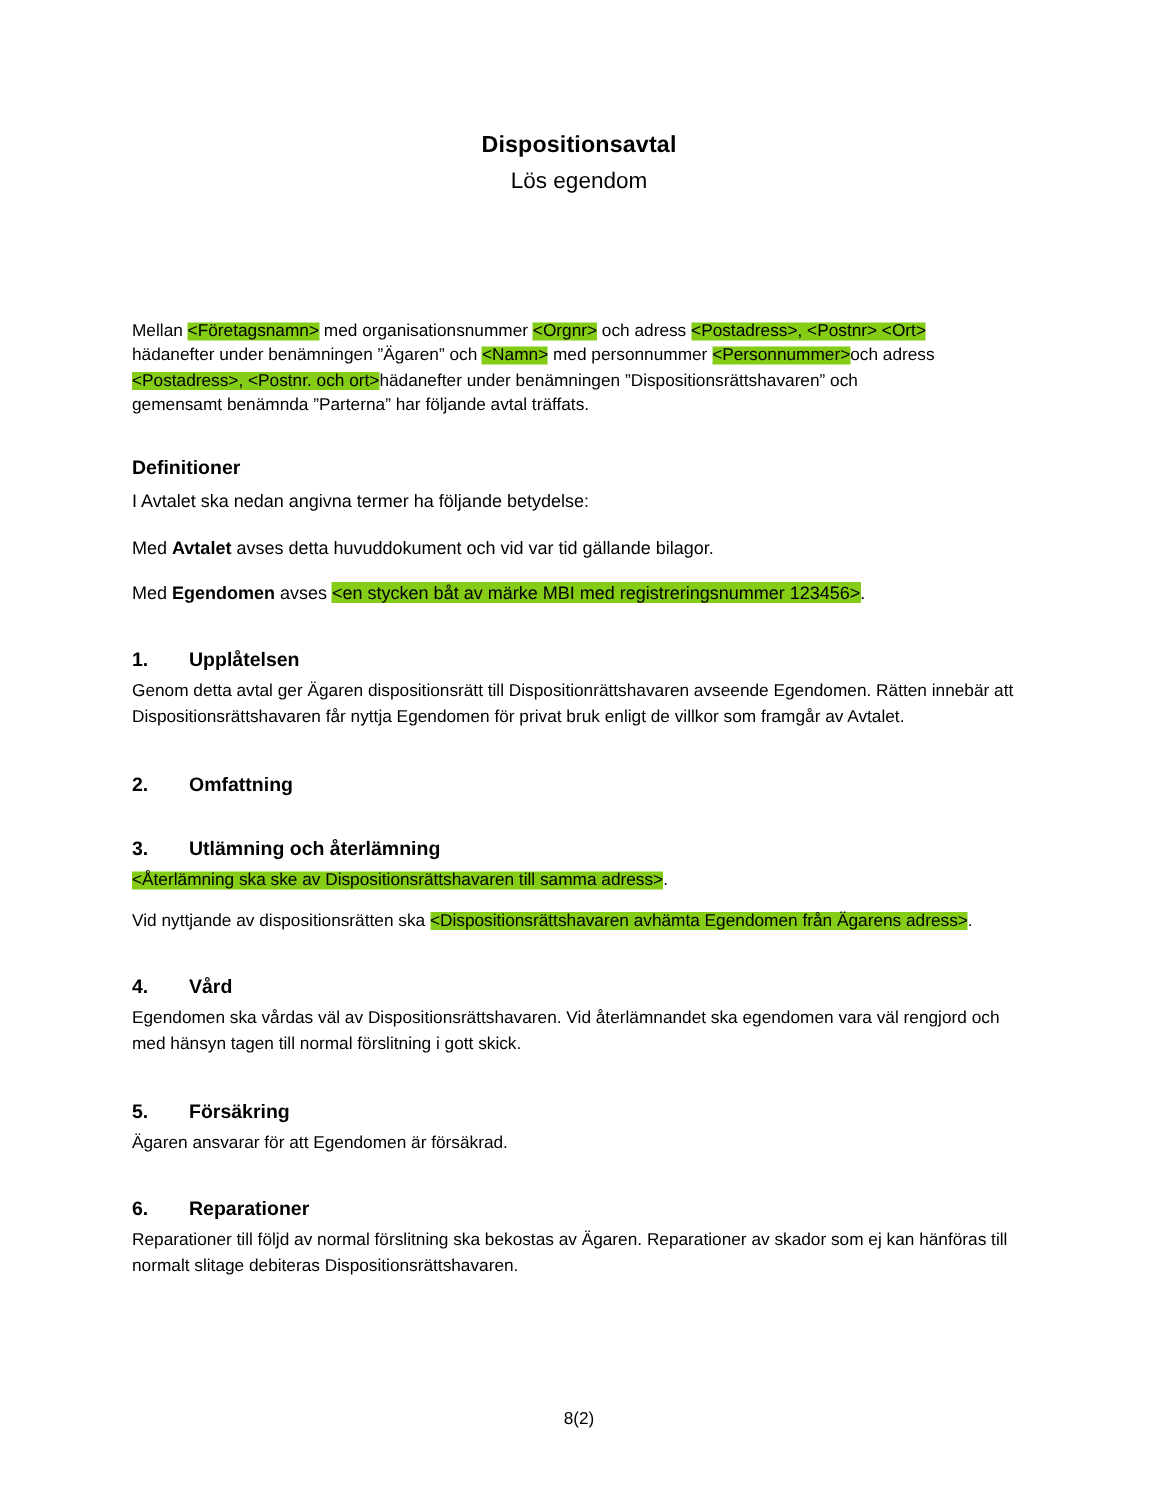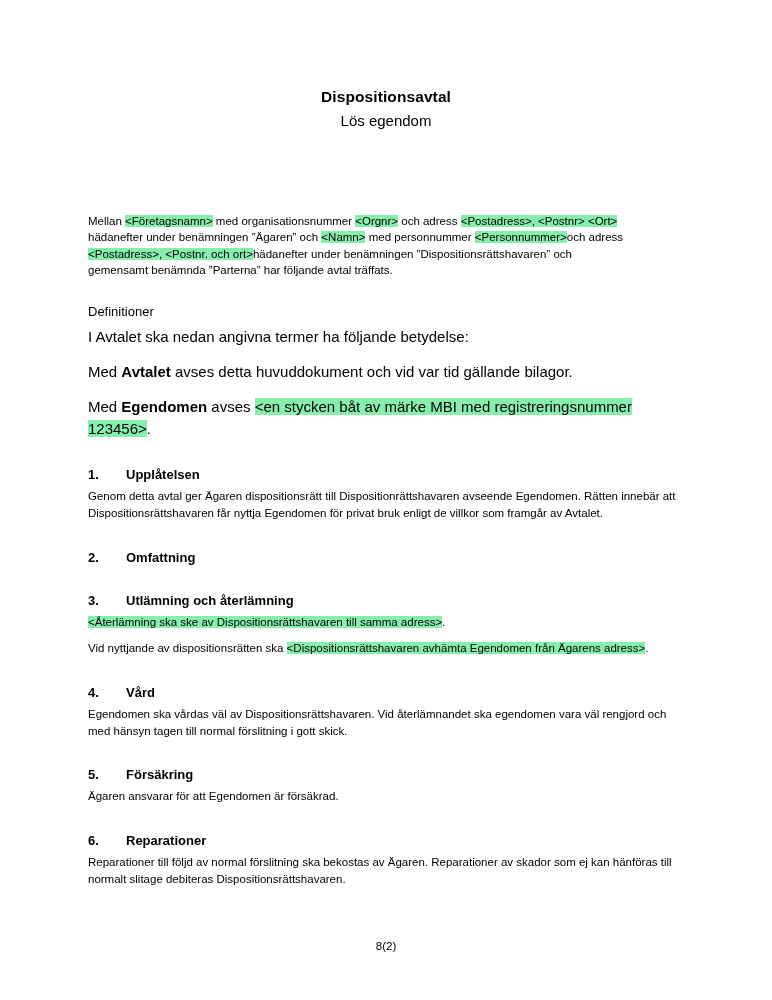--- a/index.html
+++ b/index.html
@@ -39,29 +39,29 @@
     font-size: 15px;
     font-weight: normal;
     margin: 6px 0 0 0;
   }
   .intro {
     margin-top: 84px;
     font-size: 11.5px;
     line-height: 1.42;
   }
   .hl {
-    background: #86efac;
+    background: #84cc16;
   }
   h2.section-heading {
     font-size: 13px;
-    font-weight: normal;
+    font-weight: bold;
     margin: 26px 0 7px 0;
   }
   .def-line {
-    font-size: 15px;
+    font-size: 12px;
     line-height: 1.45;
     margin: 0 0 13px 0;
   }
   .def-line:last-child {
     margin-bottom: 0;
   }
   .num-heading {
     font-size: 13px;
     font-weight: bold;
     margin: 28px 0 6px 0;

